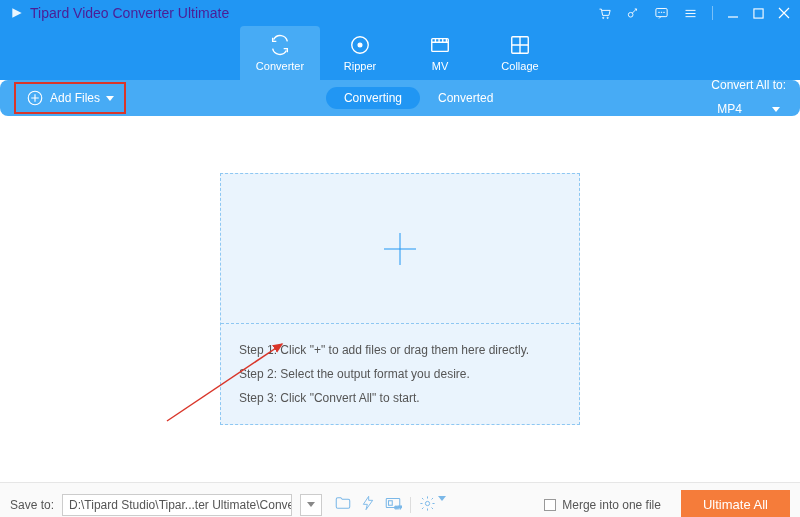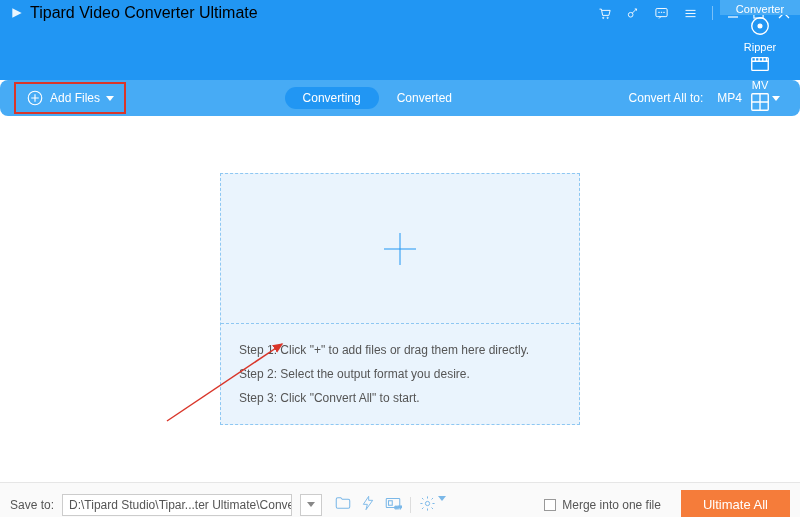--- a/index.html
+++ b/index.html
@@ -1,35 +1,35 @@
 <!DOCTYPE html>
 <html><head>
 <meta charset="utf-8">
 <style>
 * { margin: 0; padding: 0; box-sizing: border-box; font-family: -apple-system, "Segoe UI", Arial, sans-serif; }
 body { width: 800px; height: 517px; background: #fff; overflow: hidden; position: relative; }
 
-.titlebar { height: 26px; background: #2196f3; display: flex; align-items: center; padding: 0 10px; color: #000000; font-size: 16px; }
+.titlebar { height: 26px; background: #2196f3; display: flex; align-items: center; padding: 0 10px; color: #4c1d95; font-size: 14px; }
 .titlebar .logo { width: 14px; height: 14px; margin-right: 6px; }
 .titlebar .title { flex: 1; }
 .titlebar .win-icons { display: flex; gap: 14px; align-items: center; }
 .titlebar .win-icons span { cursor: pointer; display: flex; }
 
-.navbar { height: 54px; background: #2196f3; display: flex; justify-content: center; align-items: flex-end; flex-direction: column; }
+.navbar { height: 54px; background: #2196f3; display: flex; justify-content: center; align-items: flex-end; }
 .nav-item { width: 80px; height: 54px; display: flex; flex-direction: column; align-items: center; justify-content: center; color: #fff; cursor: pointer; font-size: 11px; gap: 4px; }
 .nav-item.active { background: #47abf5; border-radius: 4px 4px 0 0; }
 .nav-item svg { width: 22px; height: 22px; }
 
 .subbar { height: 36px; background: #47abf5; display: flex; align-items: center; padding: 0 14px; color: #fff; font-size: 12px; border-radius: 8px; }
 .add-files { display: flex; align-items: center; gap: 6px; cursor: pointer; padding: 4px 8px; }
 .add-files-wrap { border: 2px solid #d9362a; padding: 1px 2px; }
 .sub-center { flex: 1; display: flex; justify-content: center; gap: 0; }
 .tab-pill { padding: 4px 18px; border-radius: 12px; cursor: pointer; text-align: center; }
 .tab-pill.active { background: #2196f3; }
-.convert-all-to { display: flex; align-items: center; gap: 8px; }
+.convert-all-to { display: flex; align-items: center; gap: 8px; flex-direction: column; }
 .format-select { display: flex; align-items: center; gap: 30px; cursor: pointer; padding: 2px 6px; }
 
 .main { height: 366px; background: #fff; display: flex; align-items: center; justify-content: center; position: relative; }
 .dropzone { width: 360px; border: 1px dashed #8ec7f2; background: #eaf4fd; }
 .drop-plus { height: 150px; display: flex; align-items: center; justify-content: center; border-bottom: 1px dashed #8ec7f2; }
 .drop-steps { padding: 14px 18px; font-size: 12px; color: #555; line-height: 2; }
 
 .arrow { position: absolute; left: 162px; top: 220px; pointer-events: none; }
 
 .footer { height: 44px; border-top: 1px solid #e6e6e6; background: #fafafa; display: flex; align-items: center; padding: 0 10px; font-size: 12px; color: #555; gap: 8px; }

